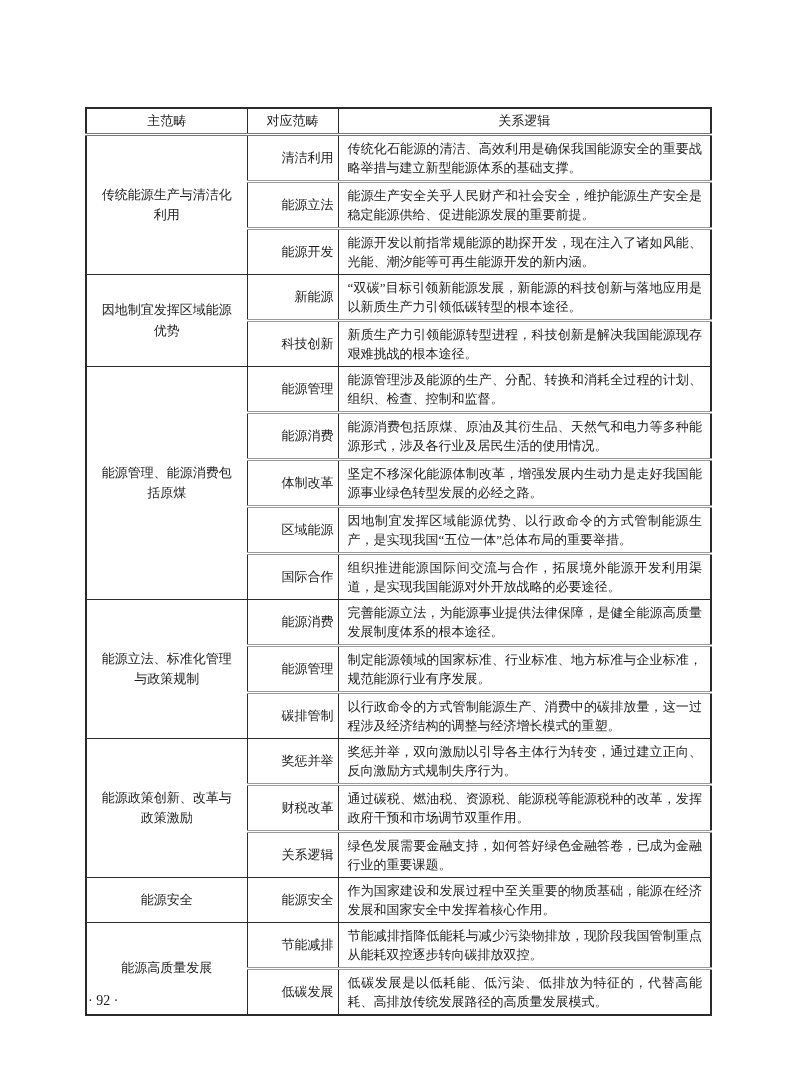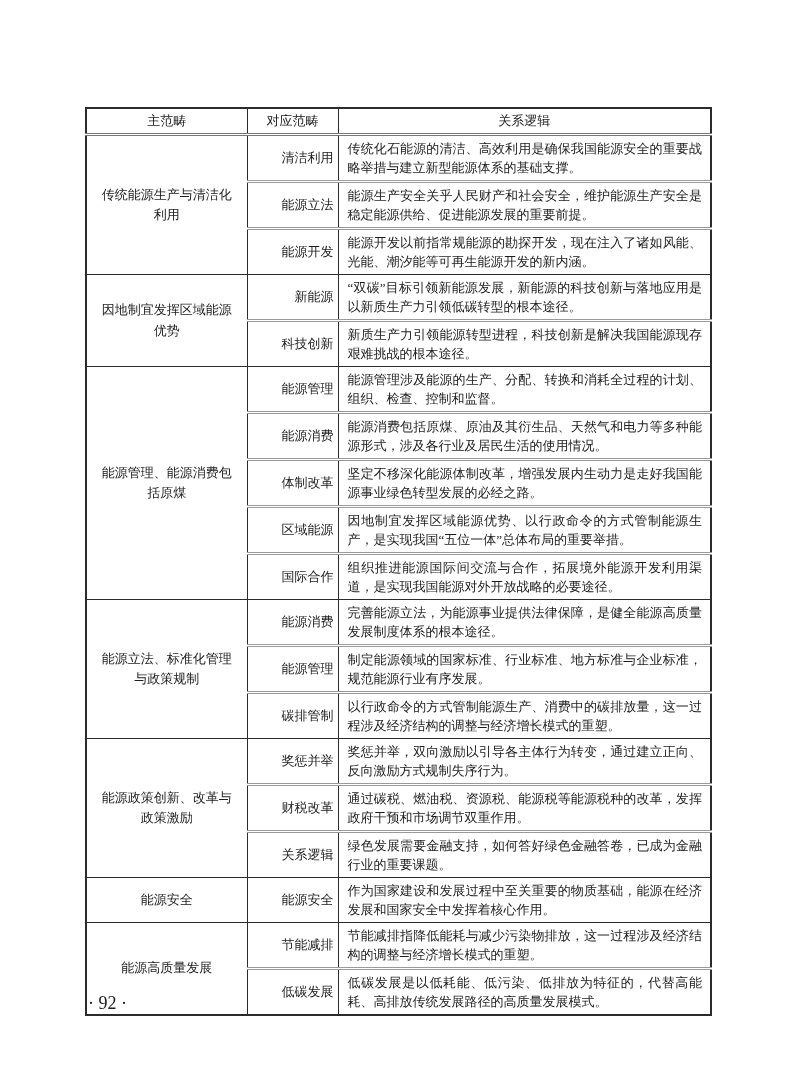--- a/index.html
+++ b/index.html
@@ -60,21 +60,21 @@
     padding: 3px 8px 3px 9px;
     line-height: 19px;
     height: 38px;
   }
   
   .coding-table tr.inner > td { border-top: 3px double #9a9a9a; }
   .pagenum {
     position: absolute;
     left: 88px;
     top: 993px;
-    font-size: 18px;
+    font-size: 14px;
   }
 </style>
 </head>
 <body>
 
 <div class="page">
 
 
   <table class="coding-table">
     <colgroup>
@@ -167,21 +167,21 @@
 
       <tr>
         <td class="main">能源安全</td>
         <td class="sub">能源安全</td>
         <td class="logic">作为国家建设和发展过程中至关重要的物质基础，能源在经济发展和国家安全中发挥着核心作用。</td>
       </tr>
 
       <tr>
         <td class="main" rowspan="2">能源高质量发展</td>
         <td class="sub">节能减排</td>
-        <td class="logic">节能减排指降低能耗与减少污染物排放，这一过程涉及经济结构的调整与经济增长模式的重塑。</td>
+        <td class="logic">节能减排指降低能耗与减少污染物排放，现阶段我国管制重点从能耗双控逐步转向碳排放双控。</td>
       </tr>
       <tr class="inner">
         <td class="sub">低碳发展</td>
         <td class="logic">低碳发展是以低耗能、低污染、低排放为特征的，代替高能耗、高排放传统发展路径的高质量发展模式。</td>
       </tr>
     </tbody>
   </table>
 
   <div class="pagenum">· 92 ·</div>
 

